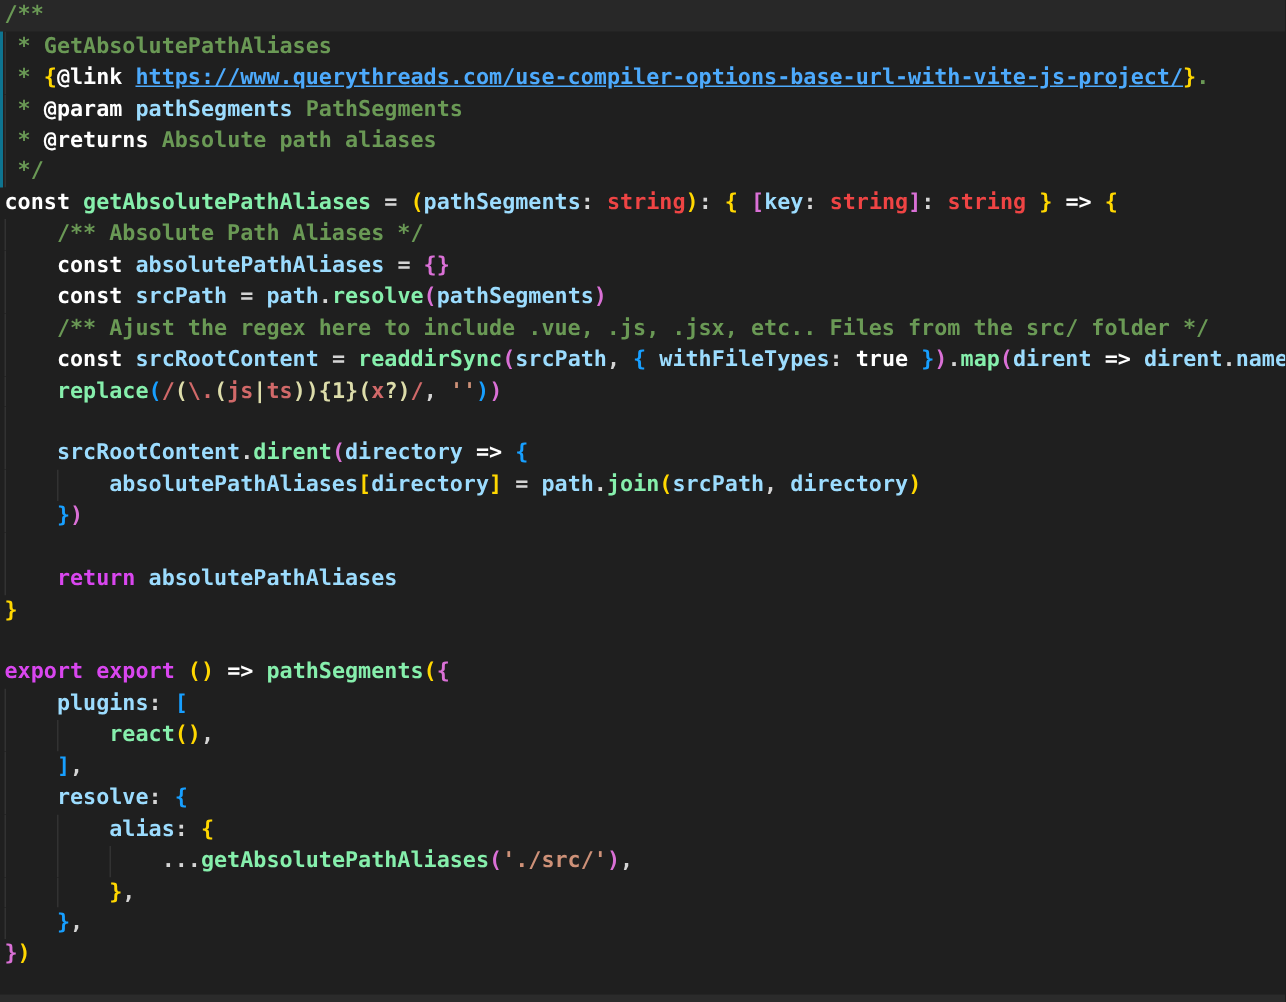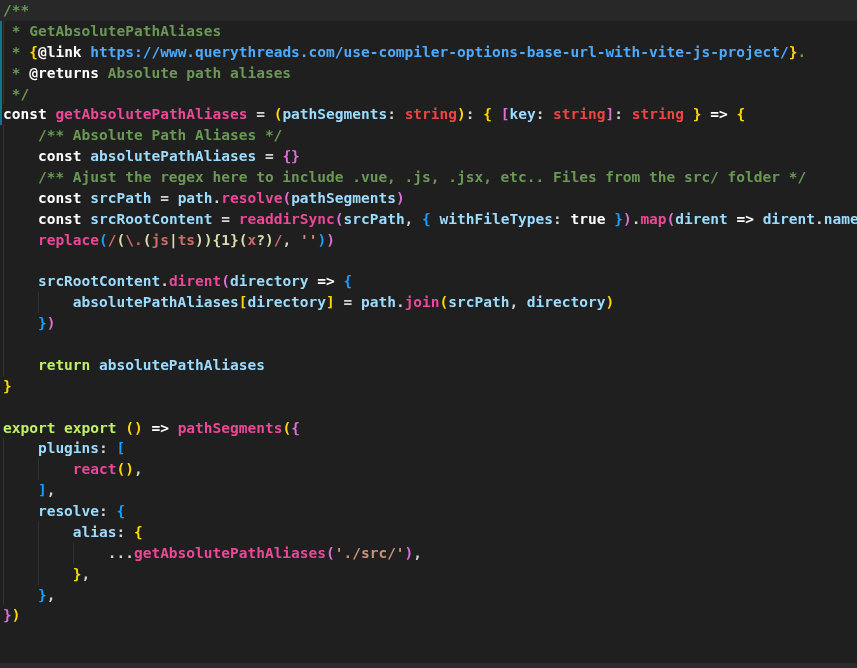--- a/index.html
+++ b/index.html
@@ -11,48 +11,49 @@
     color:#d4d4d4;cursor:text;
   }
   .line{position:relative;height:20.875px;white-space:pre;padding-left:3px;overflow:hidden;}
   .line.current{background:#282828;}
   .guide{position:absolute;top:0;bottom:0;width:0;border-left:1px solid #323232;pointer-events:none;}
   .gitbar{position:absolute;left:0;width:2px;background:#0e7490;z-index:3;}
   .bottombar{position:absolute;left:0;right:0;bottom:0;height:5px;background:#2b2b2b;z-index:2;}
   
   .cm{color:#6A9955}      
   .kw{color:#ffffff}      
-  .ctl{color:#bef264}     
-  .fn{color:#ec4899}      
+  .ctl{color:#d946ef}     
+  .fn{color:#86efac}      
   .var{color:#9CDCFE}     
   .ty{color:#ef4444}      
   .str{color:#CE9178}     
   .op{color:#D4D4D4}      
   .b1{color:#FFD700}      
   .b2{color:#DA70D6}      
   .b3{color:#179FFF}      
   .rx{color:#D16969}      
   .rxp{color:#DCDCAA}     
-  .link{color:#4daafc;cursor:pointer;}
+  .link{color:#4daafc;text-decoration:underline;cursor:pointer;}
 </style>
 </head>
 <body>
 
 <div id="screen">
   <div class="editor" id="code">
       <div class="line current"><span class="cm">/**</span></div>
       <div class="line"><i class="guide" style="left: calc(0ch + 3px);"></i><span class="cm"> * GetAbsolutePathAliases</span></div>
       <div class="line"><i class="guide" style="left: calc(0ch + 3px);"></i><span class="cm"> * </span><span class="b1">{</span><span class="kw">@link</span><span class="cm"> </span><span class="link">https://www.querythreads.com/use-compiler-options-base-url-with-vite-js-project/</span><span class="b1">}</span><span class="cm">.</span></div>
+      <div class="line"><i class="guide" style="left: calc(0ch + 3px);"></i><span class="cm"> * </span><span class="kw">@param</span><span class="cm"> </span><span class="var">pathSegments</span><span class="cm"> PathSegments</span></div>
       <div class="line"><i class="guide" style="left: calc(0ch + 3px);"></i><span class="cm"> * </span><span class="kw">@returns</span><span class="cm"> Absolute path aliases</span></div>
       <div class="line"><i class="guide" style="left: calc(0ch + 3px);"></i><span class="cm"> */</span></div>
       <div class="line"><span class="kw">const </span><span class="fn">getAbsolutePathAliases</span><span class="op"> = </span><span class="b1">(</span><span class="var">pathSegments</span><span class="op">: </span><span class="ty">string</span><span class="b1">)</span><span class="op">: </span><span class="b1">{ </span><span class="b2">[</span><span class="var">key</span><span class="op">: </span><span class="ty">string</span><span class="b2">]</span><span class="op">: </span><span class="ty">string</span><span class="b1"> }</span><span class="op"> </span><span class="kw">=&gt;</span><span class="op"> </span><span class="b1">{</span></div>
       <div class="line"><i class="guide" style="left: calc(0ch + 3px);"></i><span class="cm">    /** Absolute Path Aliases */</span></div>
       <div class="line"><i class="guide" style="left: calc(0ch + 3px);"></i><span class="kw">    const </span><span class="var">absolutePathAliases</span><span class="op"> = </span><span class="b2">{}</span></div>
+      <div class="line"><i class="guide" style="left: calc(0ch + 3px);"></i><span class="kw">    const </span><span class="var">srcPath</span><span class="op"> = </span><span class="var">path</span><span class="op">.</span><span class="fn">resolve</span><span class="b2">(</span><span class="var">pathSegments</span><span class="b2">)</span></div>
       <div class="line"><i class="guide" style="left: calc(0ch + 3px);"></i><span class="cm">    /** Ajust the regex here to include .vue, .js, .jsx, etc.. Files from the src/ folder */</span></div>
-      <div class="line"><i class="guide" style="left: calc(0ch + 3px);"></i><span class="kw">    const </span><span class="var">srcPath</span><span class="op"> = </span><span class="var">path</span><span class="op">.</span><span class="fn">resolve</span><span class="b2">(</span><span class="var">pathSegments</span><span class="b2">)</span></div>
       <div class="line"><i class="guide" style="left: calc(0ch + 3px);"></i><span class="kw">    const </span><span class="var">srcRootContent</span><span class="op"> = </span><span class="fn">readdirSync</span><span class="b2">(</span><span class="var">srcPath</span><span class="op">, </span><span class="b3">{ </span><span class="var">withFileTypes</span><span class="op">: </span><span class="kw">true</span><span class="b3"> }</span><span class="b2">)</span><span class="op">.</span><span class="fn">map</span><span class="b2">(</span><span class="var">dirent</span><span class="op"> </span><span class="kw">=&gt;</span><span class="op"> </span><span class="var">dirent</span><span class="op">.</span><span class="var">name</span></div>
       <div class="line"><i class="guide" style="left: calc(0ch + 3px);"></i><span class="op">    </span><span class="fn">replace</span><span class="b3">(</span><span class="rx">/</span><span class="rxp">(</span><span class="rx">\.</span><span class="rxp">(</span><span class="rx">js</span><span class="rxp">|</span><span class="rx">ts</span><span class="rxp">))</span><span class="rxp">{1}</span><span class="rxp">(</span><span class="rx">x</span><span class="rxp">?</span><span class="rxp">)</span><span class="rx">/</span><span class="op">, </span><span class="str">''</span><span class="b3">)</span><span class="b2">)</span></div>
       <div class="line"><i class="guide" style="left: calc(0ch + 3px);"></i></div>
       <div class="line"><i class="guide" style="left: calc(0ch + 3px);"></i><span class="op">    </span><span class="var">srcRootContent</span><span class="op">.</span><span class="fn">dirent</span><span class="b2">(</span><span class="var">directory</span><span class="op"> </span><span class="kw">=&gt;</span><span class="op"> </span><span class="b3">{</span></div>
       <div class="line"><i class="guide" style="left: calc(0ch + 3px);"></i><i class="guide" style="left: calc(4ch + 3px);"></i><span class="op">        </span><span class="var">absolutePathAliases</span><span class="b1">[</span><span class="var">directory</span><span class="b1">]</span><span class="op"> = </span><span class="var">path</span><span class="op">.</span><span class="fn">join</span><span class="b1">(</span><span class="var">srcPath</span><span class="op">, </span><span class="var">directory</span><span class="b1">)</span></div>
       <div class="line"><i class="guide" style="left: calc(0ch + 3px);"></i><span class="op">    </span><span class="b3">}</span><span class="b2">)</span></div>
       <div class="line"><i class="guide" style="left: calc(0ch + 3px);"></i></div>
       <div class="line"><i class="guide" style="left: calc(0ch + 3px);"></i><span class="ctl">    return </span><span class="var">absolutePathAliases</span></div>
       <div class="line"><span class="b1">}</span></div>
       <div class="line"></div>

